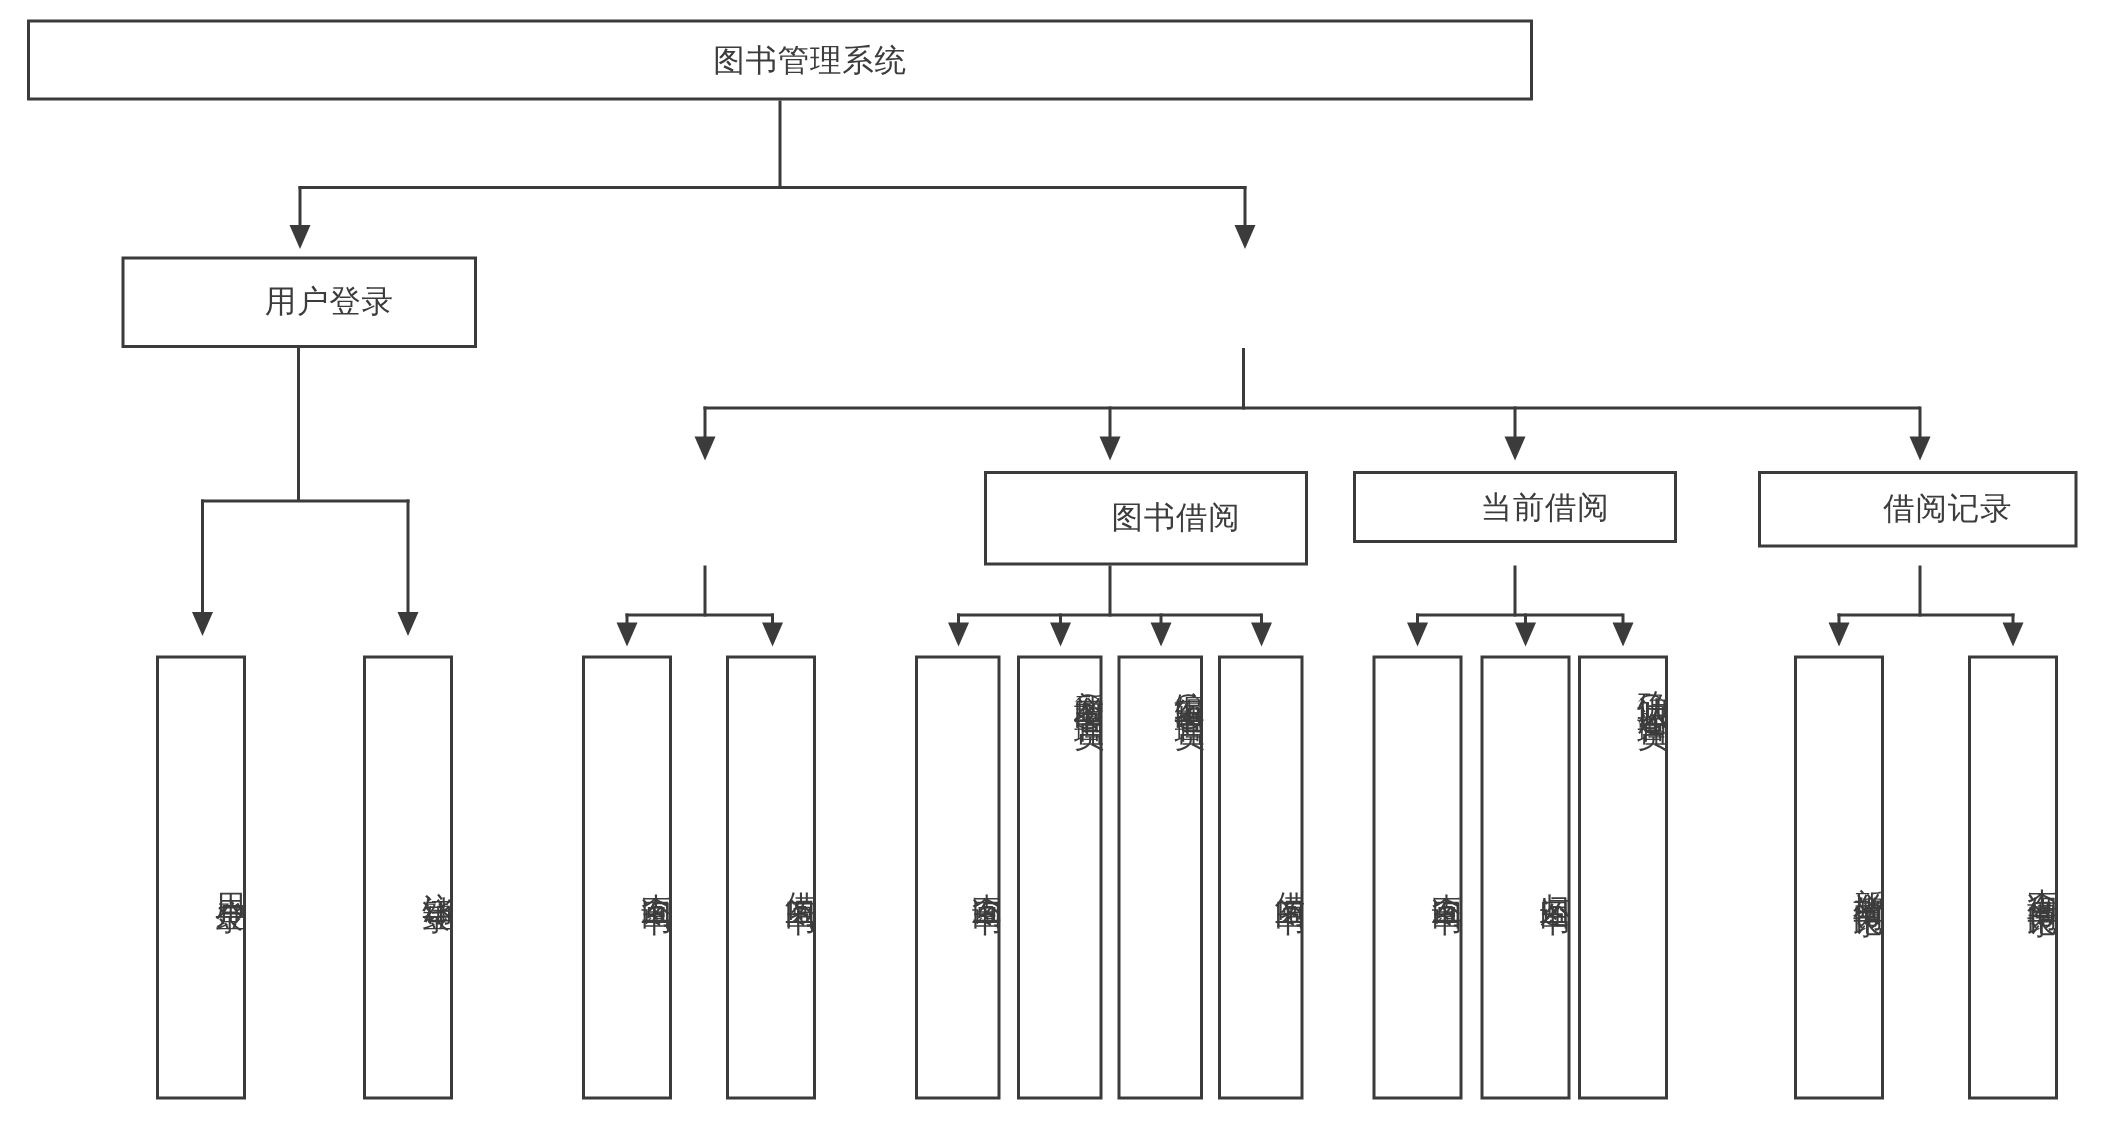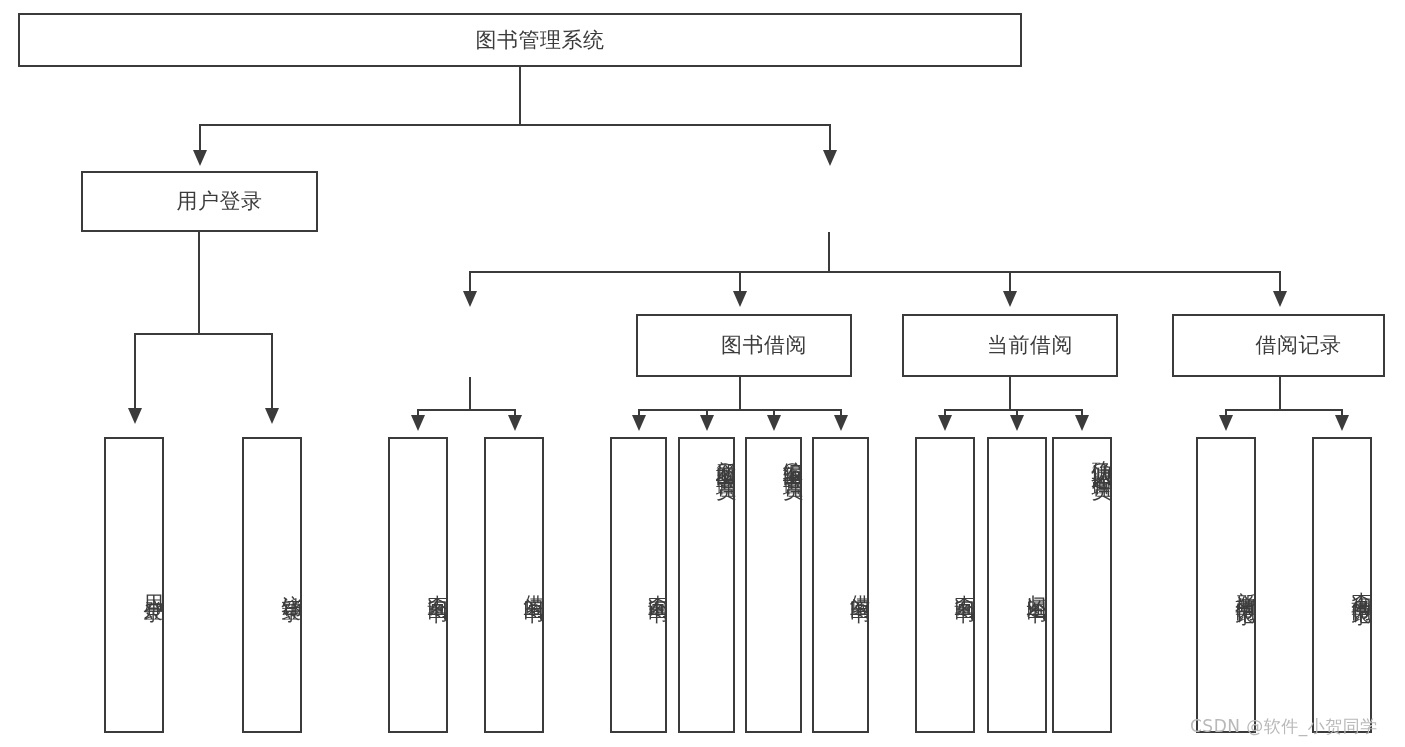--- a/index.html
+++ b/index.html
@@ -100,27 +100,27 @@
   <div class="line h" style="left:469px; top:271px; width:811px; height:2px;"></div>
   <div class="line v" style="left:469px; top:271px; width:2px; height:21px;"></div>
   <div class="arrow" style="left:463px; top:291px;"></div>
   <div class="line v" style="left:739px; top:271px; width:2px; height:21px;"></div>
   <div class="arrow" style="left:733px; top:291px;"></div>
   <div class="line v" style="left:1009px; top:271px; width:2px; height:21px;"></div>
   <div class="arrow" style="left:1003px; top:291px;"></div>
   <div class="line v" style="left:1279px; top:271px; width:2px; height:21px;"></div>
   <div class="arrow" style="left:1273px; top:291px;"></div>
 
-  <div class="node" style="left:636px; top:314px; width:216px; height:63px;text-align:right;">
+  <div class="node" style="left:656px; top:314px; width:216px; height:63px;text-align:right;">
     <span>图书借阅</span>
   </div>
-  <div class="node" style="left:902px; top:314px; width:216px; height:63px;">
+  <div class="node" style="left:902px; top:314px; width:216px; height:48px;">
     <span>当前借阅</span>
   </div>
-  <div class="node" style="left:1172px; top:314px; width:213px; height:63px;">
+  <div class="node" style="left:1172px; top:314px; width:213px; height:51px;">
     <span>借阅记录</span>
   </div>
 
   <div class="line v" style="left:469px; top:377px; width:2px; height:34px;"></div>
   <div class="line h" style="left:417px; top:409px; width:99px; height:2px;"></div>
   <div class="line v" style="left:417px; top:409px; width:2px; height:10px;"></div>
   <div class="arrow" style="left:411px; top:415px;"></div>
   <div class="line v" style="left:514px; top:409px; width:2px; height:10px;"></div>
   <div class="arrow" style="left:508px; top:415px;"></div>
 
@@ -188,15 +188,14 @@
     <span class="vtext">确认归还（管理员）</span>
   </div>
 
   <div class="node leaf center-text" style="left:1196px; top:437px; width:60px; height:296px;">
     <span class="vtext">新增借阅记录</span>
   </div>
   <div class="node leaf center-text" style="left:1312px; top:437px; width:60px; height:296px;">
     <span class="vtext">查询借阅记录</span>
   </div>
 
-  <div id="watermark" style="left:1190px; top:715px;">CSDN @软件_小贺同学</div>
 
 </div>
 
 </body></html>

